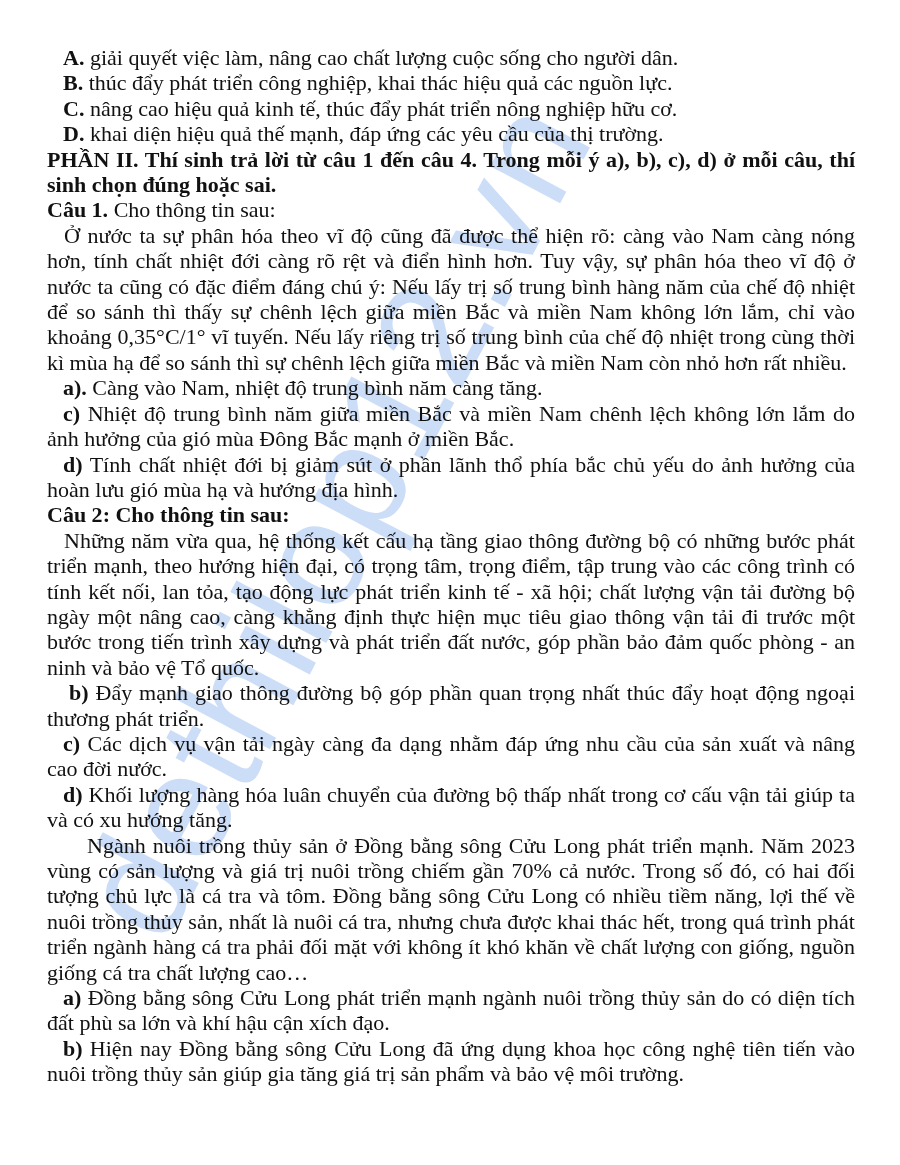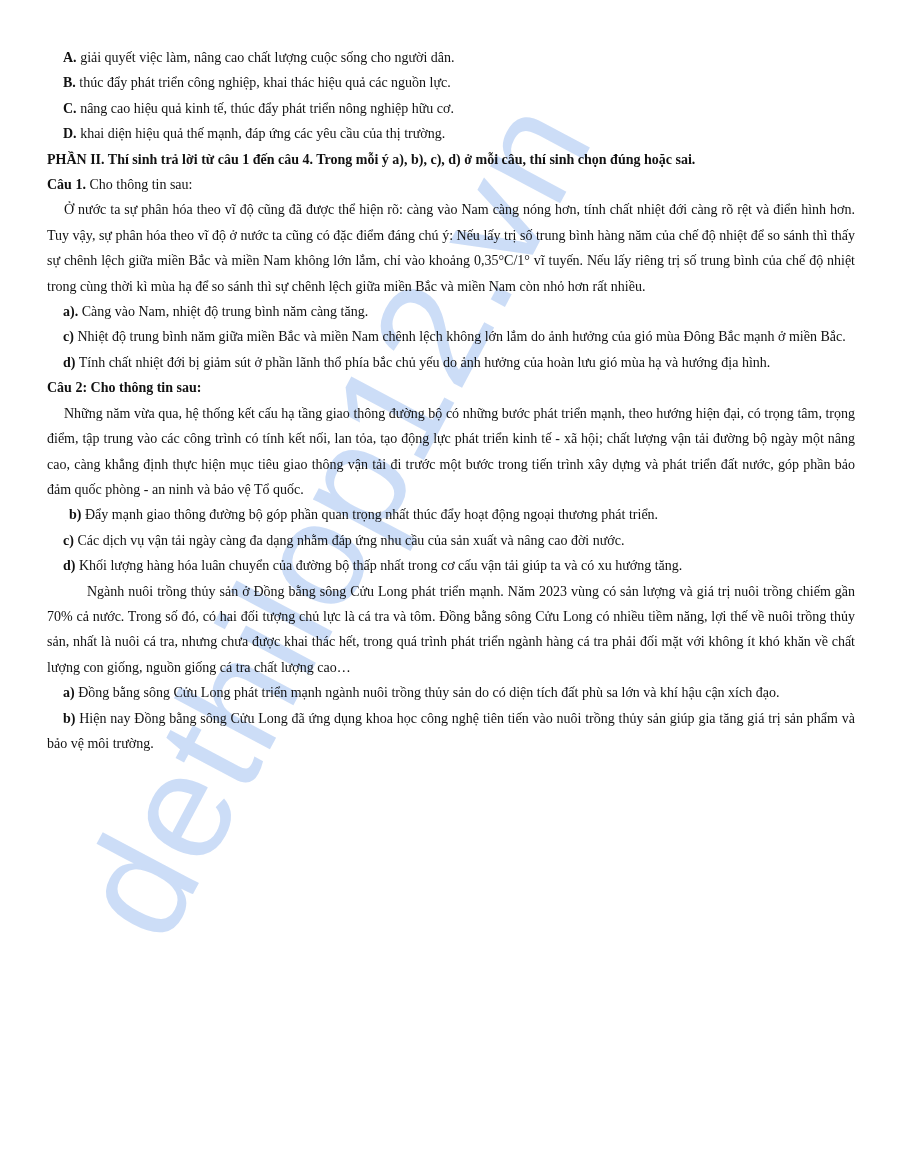--- a/index.html
+++ b/index.html
@@ -3,21 +3,21 @@
   <meta charset="utf-8">
   <style>
     html, body { margin: 0; padding: 0; background: #ffffff; }
     body {
       width: 900px; height: 1165px; position: relative; overflow: hidden;
       font-family: "Liberation Serif", "DejaVu Serif", serif;
       color: #111;
     }
     .page {
       position: absolute; left: 47px; top: 45px; width: 808px;
-      font-size: 14px; line-height: 25.4px;
+      font-size: 22px; line-height: 25.4px;
       text-align: justify;
     }
     .line { margin: 0; }
     .opt { padding-left: 16px; }
     .sub { text-indent: 16px; }
     .para { text-indent: 17px; }
     .para-wide { text-indent: 40px; }
     .sub-b2 { text-indent: 22px; }
     b { font-weight: bold; }
     .bold-block { font-weight: bold; }

